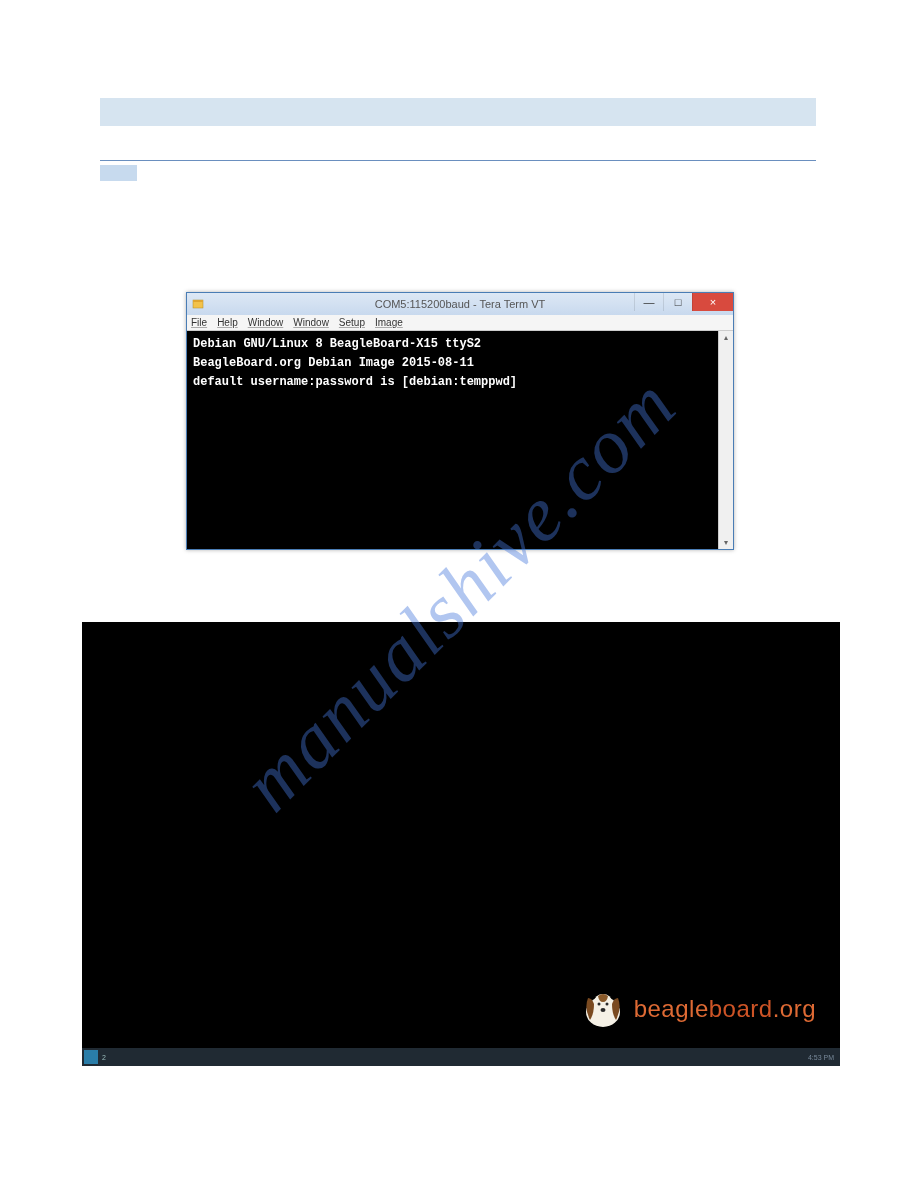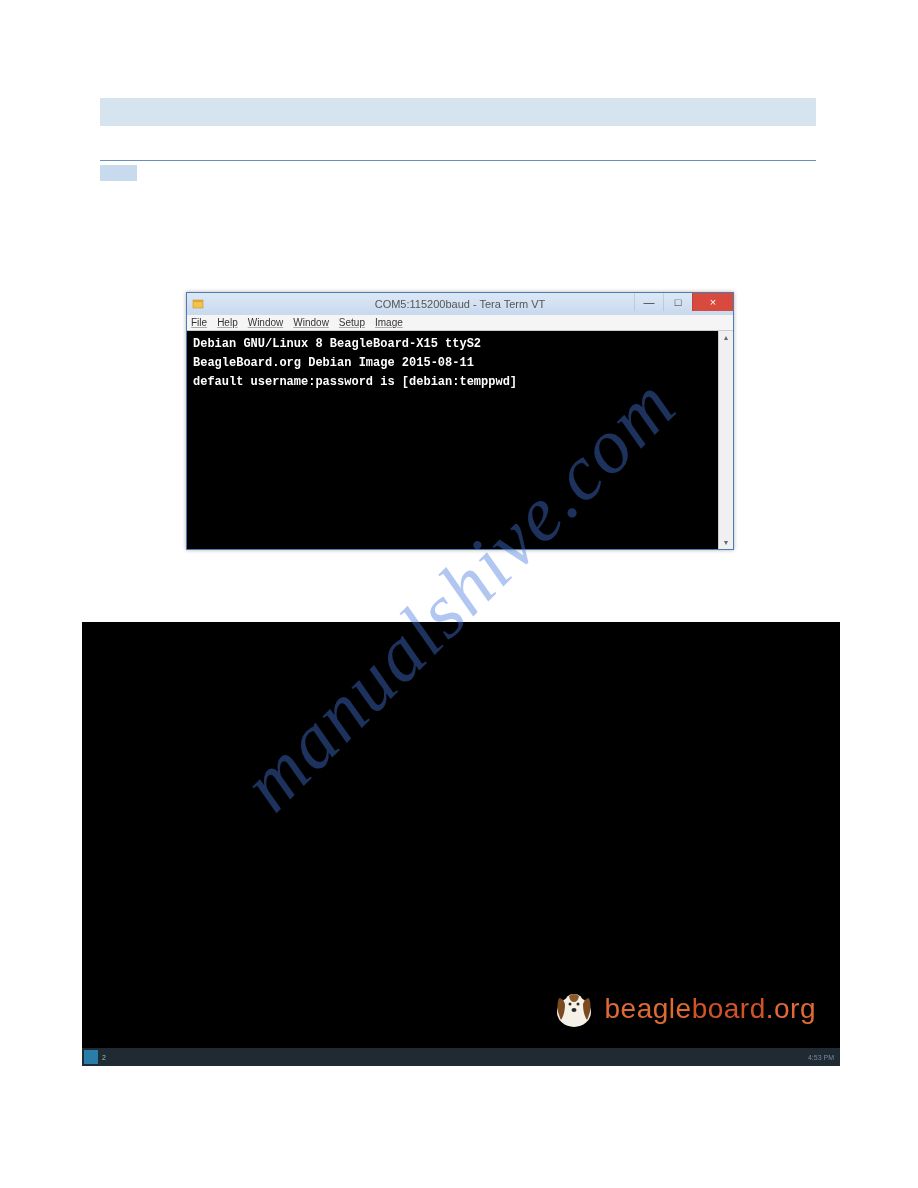--- a/index.html
+++ b/index.html
@@ -158,21 +158,21 @@
     align-items: center;
     gap: 8px;
   }
   .bb-dog {
     width: 46px;
     height: 42px;
     position: relative;
   }
   .bb-text {
     font-family: Arial, sans-serif;
-    font-size: 28px;
+    font-size: 24px;
     color: #de6a34;
     letter-spacing: 0.5px;
   }
   .bb-text .board {
     color: #ce5426;
   }
   .taskbar {
     position: absolute;
     left: 0;
     bottom: 0;

